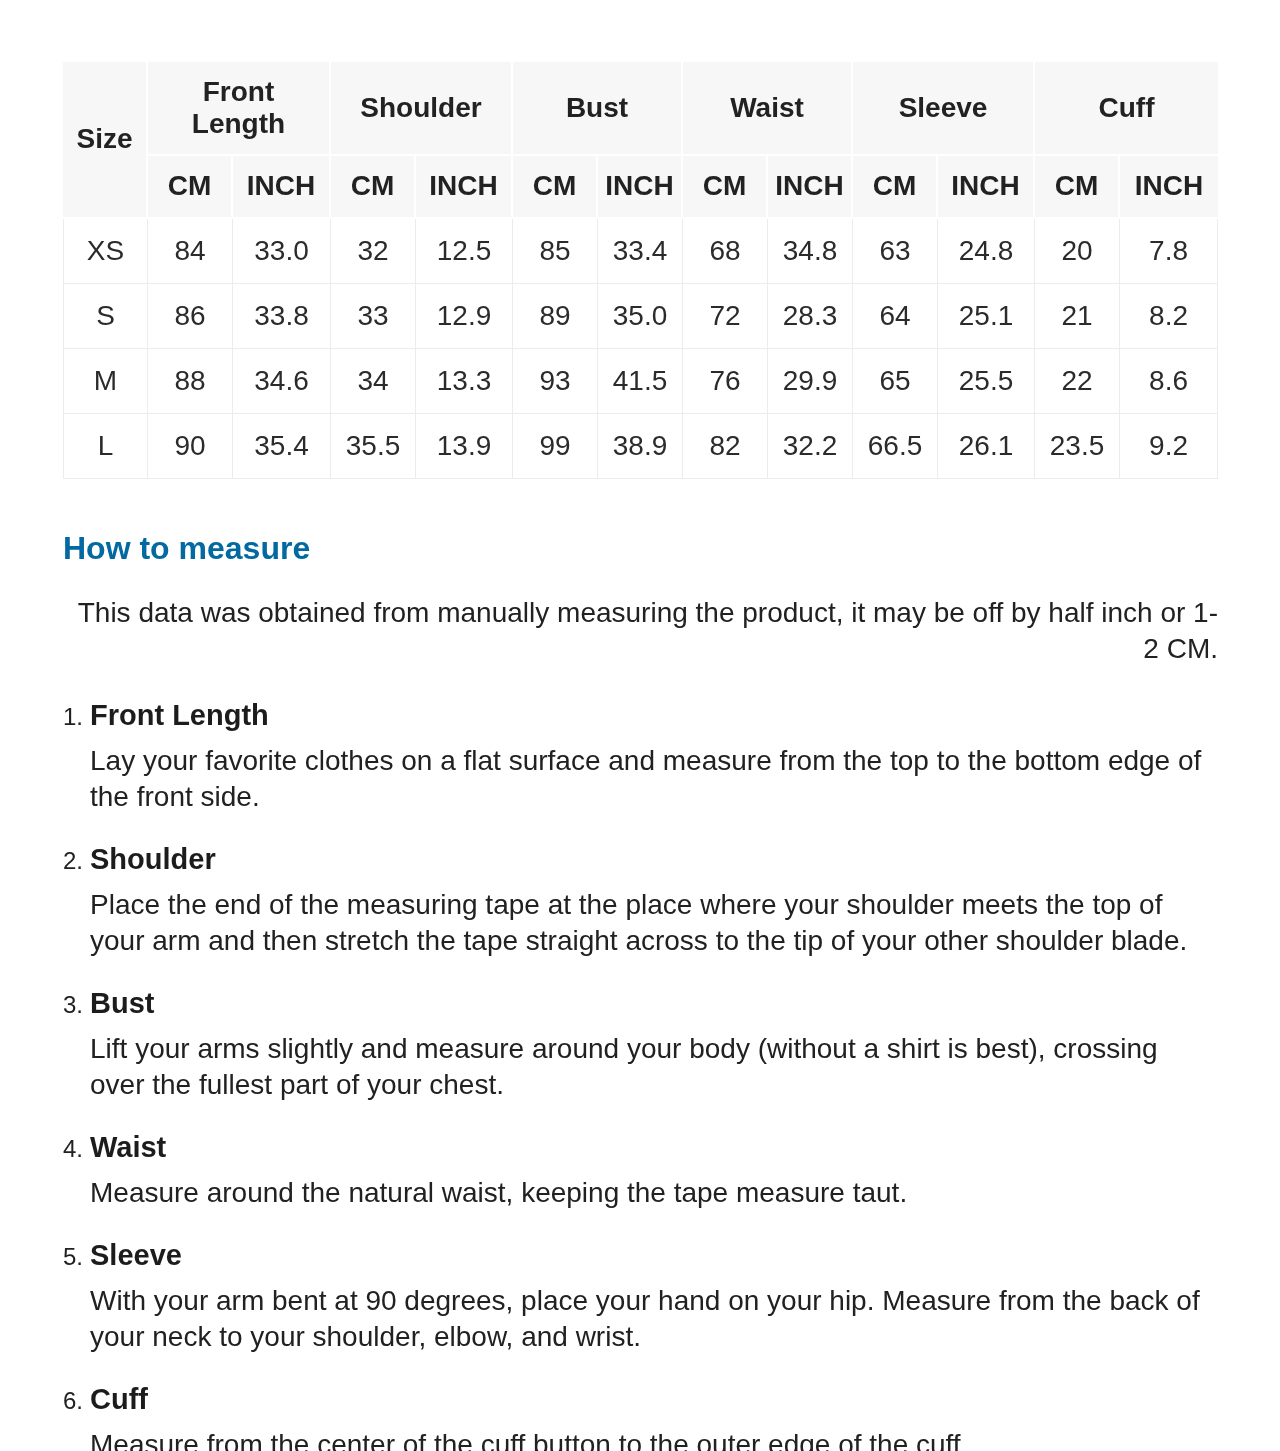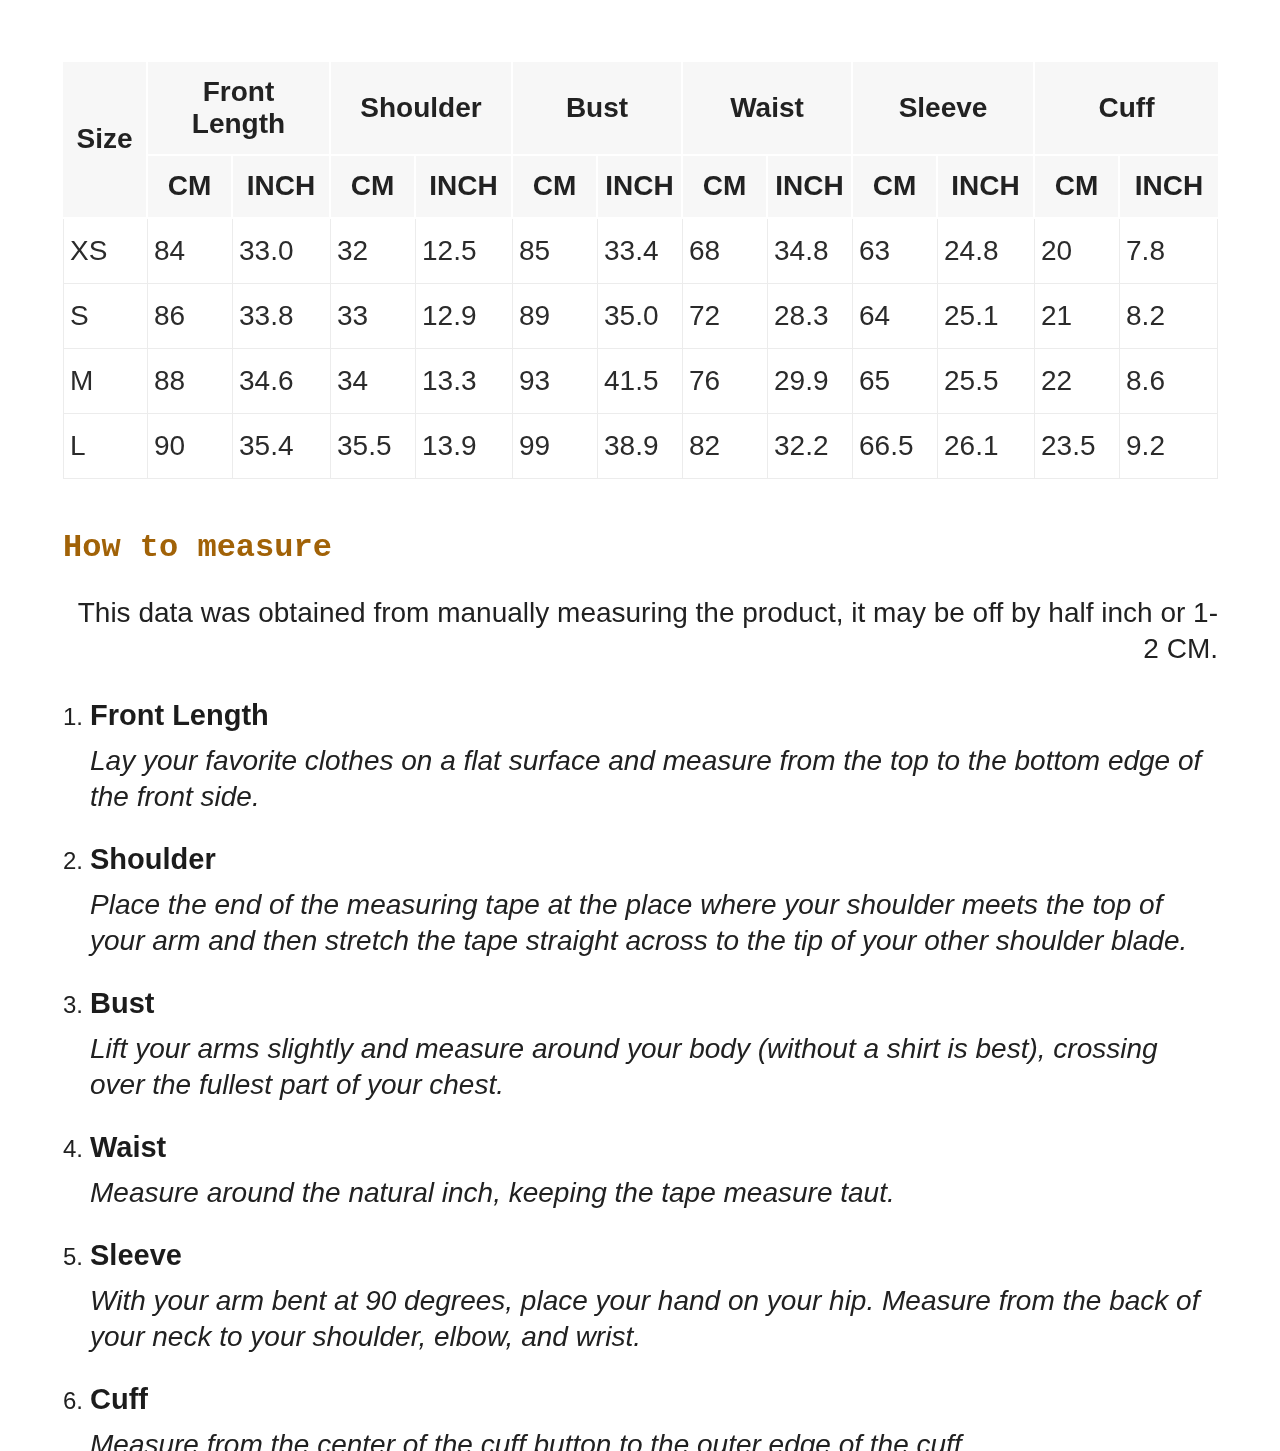--- a/index.html
+++ b/index.html
@@ -29,38 +29,38 @@
     text-align: center;
     vertical-align: middle;
     border-right: 2px solid #ffffff;
     border-bottom: 2px solid #ffffff;
     padding: 14px 6px;
     font-size: 28px;
     line-height: 1.15;
   }
   table.size-chart thead tr th:last-child { border-right: none; }
   table.size-chart td {
+    text-align: center;
     vertical-align: middle;
     color: #2b2b2b;
     border-right: 1px solid #ececec;
     border-bottom: 1px solid #ececec;
     padding: 16px 6px;
     font-size: 28px;
     line-height: 1.15;
     background: #ffffff;
   }
   table.size-chart td:first-child { border-left: 1px solid #ececec; }
   
   .howto-title {
     font-size: 32px;
     font-weight: bold;
-    color: #a16207;
+    color: #0369a1;
     margin: 50px 0 27px 0;
     line-height: 1.2;
-    font-family: Liberation Mono, monospace;
   }
   .howto-intro {
     margin: 0 0 30px 0;
     line-height: 36px;
     text-align: right;
   }
   .steps { margin: 0; padding: 0; }
   .step { margin: 0 0 26px 0; }
   .step-header {
     display: flex;
@@ -73,21 +73,20 @@
     color: #212121;
   }
   .step-term {
     font-size: 29px;
     font-weight: bold;
     color: #1c1c1c;
   }
   .step-desc {
     margin: 8px 0 0 27px;
     line-height: 36px;
-    font-style: italic;
   }
 </style>
 </head>
 <body>
 
 <table class="size-chart">
   <colgroup>
     <col style="width:85px">
       <col style="width:85px">
       <col style="width:98px">
@@ -218,21 +217,21 @@
       <span class="step-term">Bust</span>
     </div>
     <p class="step-desc">Lift your arms slightly and measure around your body (without a shirt is best), crossing over the fullest part of your chest.</p>
   </div>
 
   <div class="step">
     <div class="step-header">
       <span class="step-number">4.</span>
       <span class="step-term">Waist</span>
     </div>
-    <p class="step-desc">Measure around the natural inch, keeping the tape measure taut.</p>
+    <p class="step-desc">Measure around the natural waist, keeping the tape measure taut.</p>
   </div>
 
   <div class="step">
     <div class="step-header">
       <span class="step-number">5.</span>
       <span class="step-term">Sleeve</span>
     </div>
     <p class="step-desc">With your arm bent at 90 degrees, place your hand on your hip. Measure from the back of your neck to your shoulder, elbow, and wrist.</p>
   </div>
 

